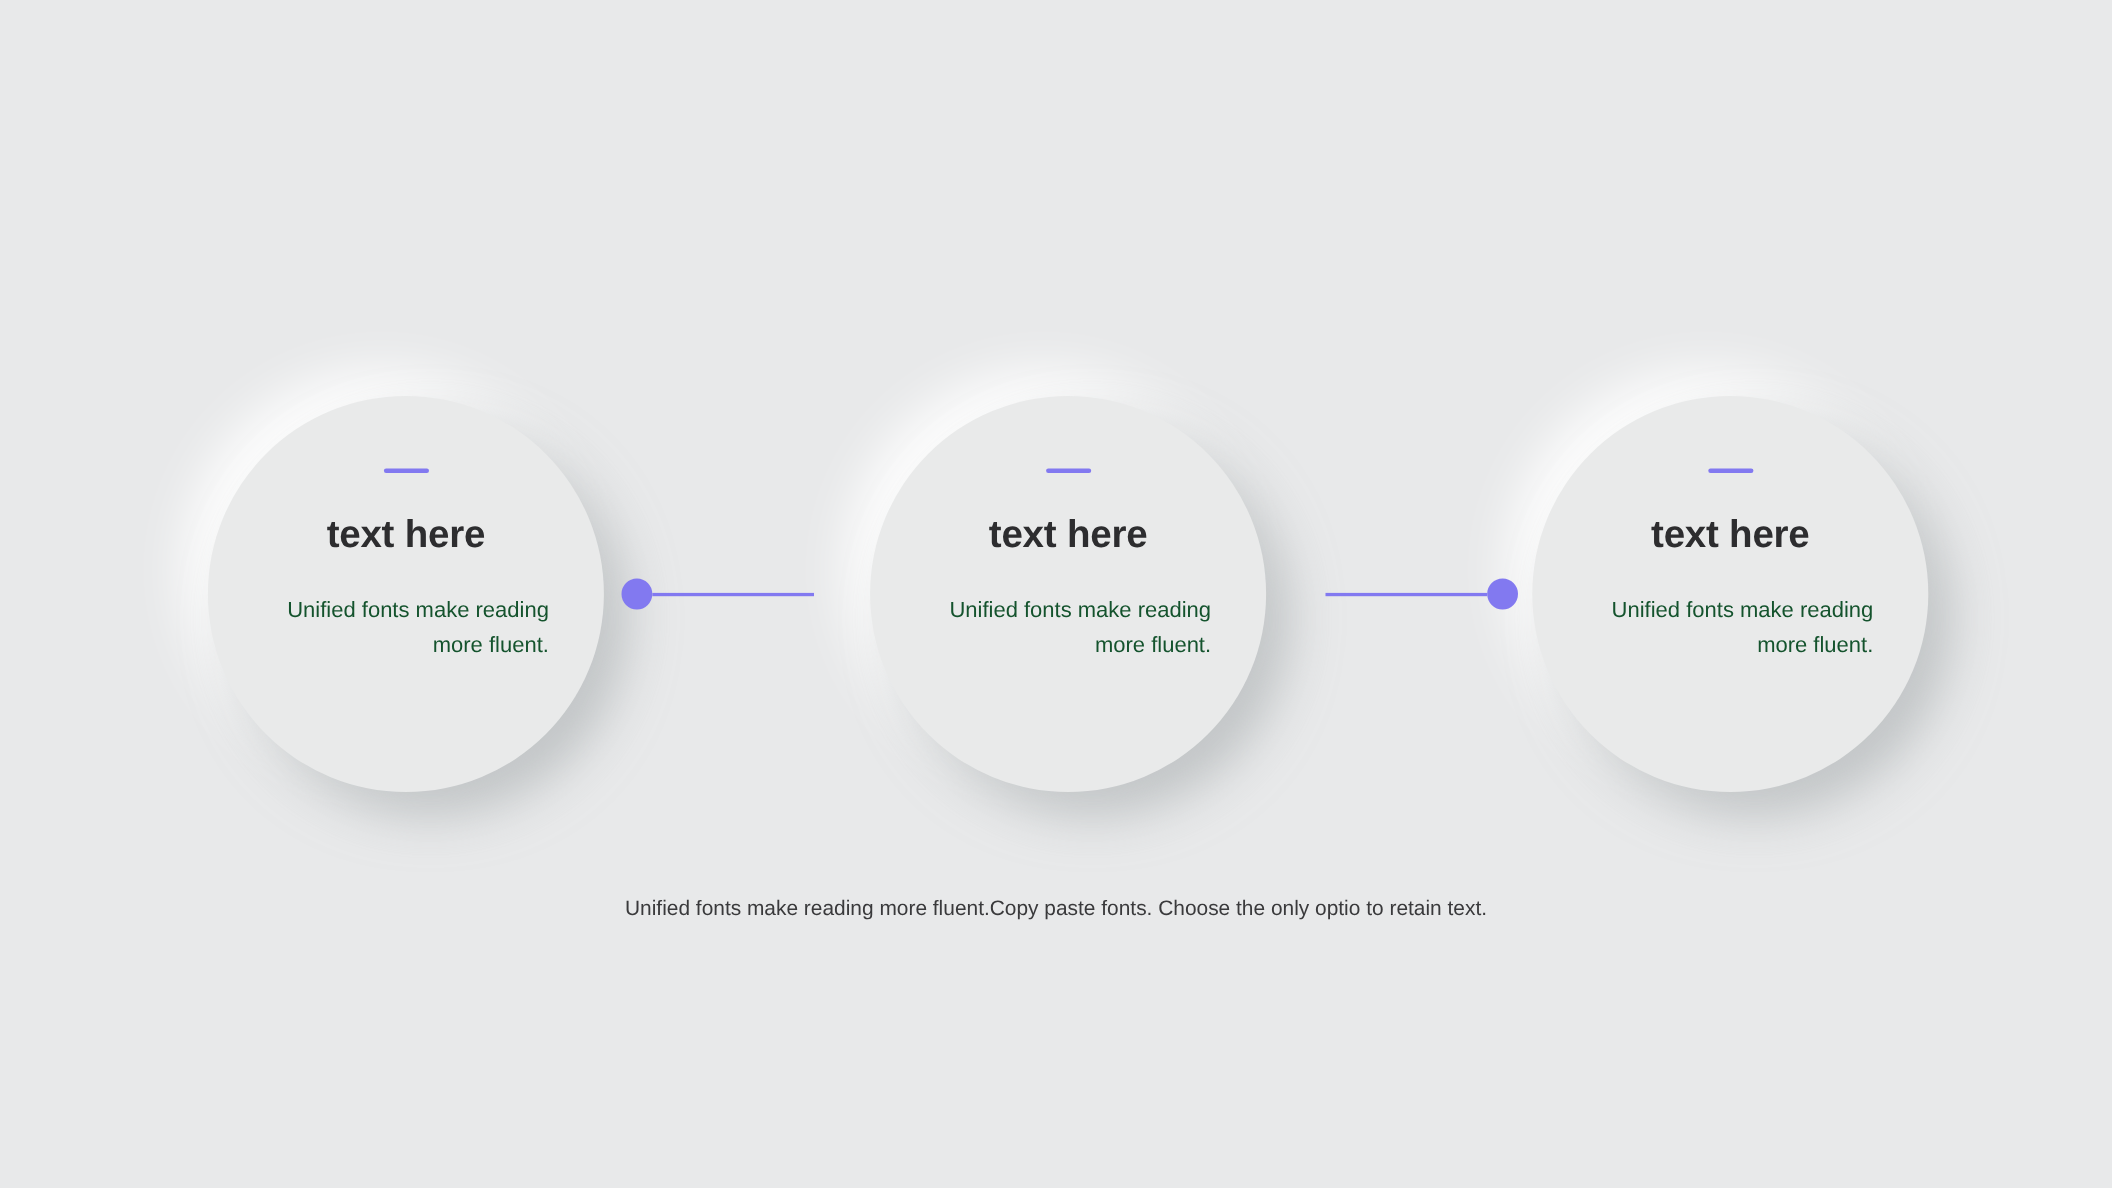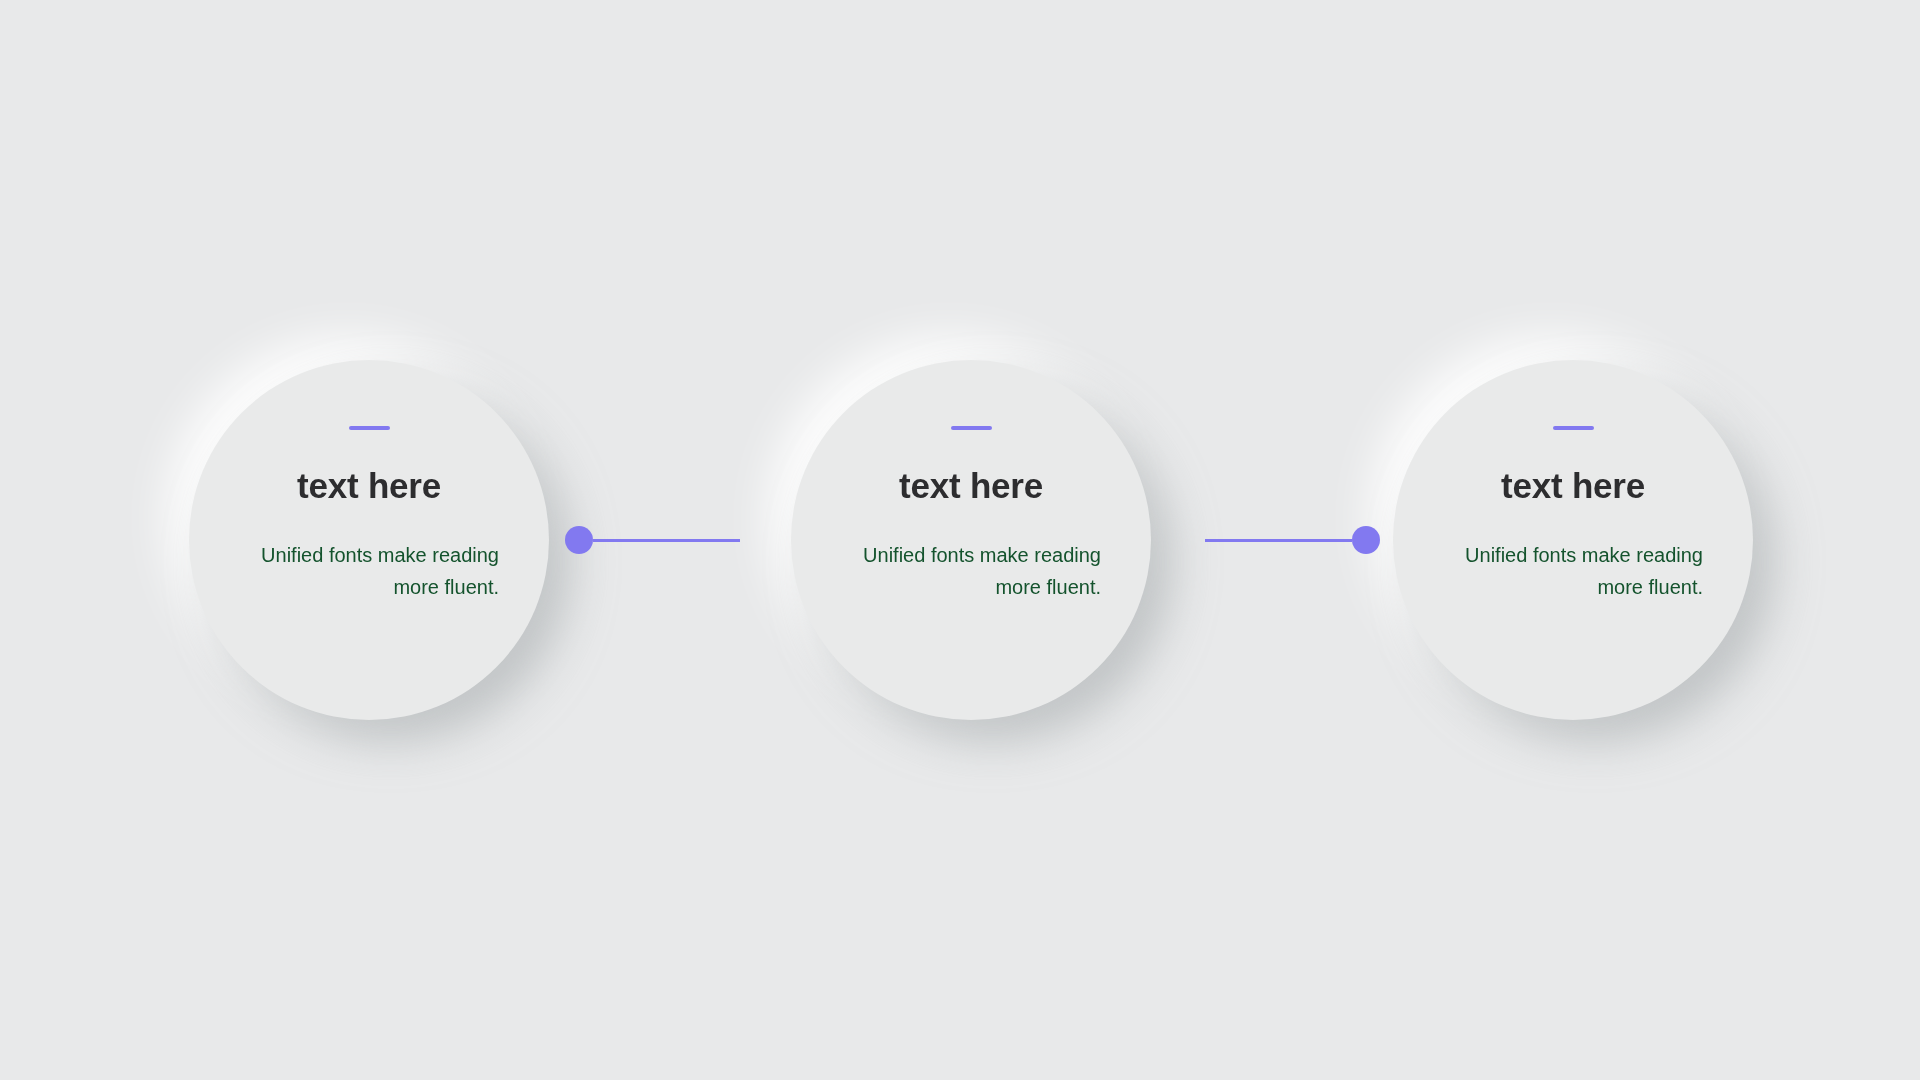--- a/index.html
+++ b/index.html
@@ -163,15 +163,16 @@
     </div>
 
     <div class="connector right-conn">
       <span class="line"></span>
       <span class="dot"></span>
     </div>
 
   </div>
 
   <div class="caption">
+    <span class="cap-line">Unified  fonts make reading more fluent.Copy paste fonts. Choose the only optio to retain text.</span>
   </div>
 
 </div>
 
 </body></html>

